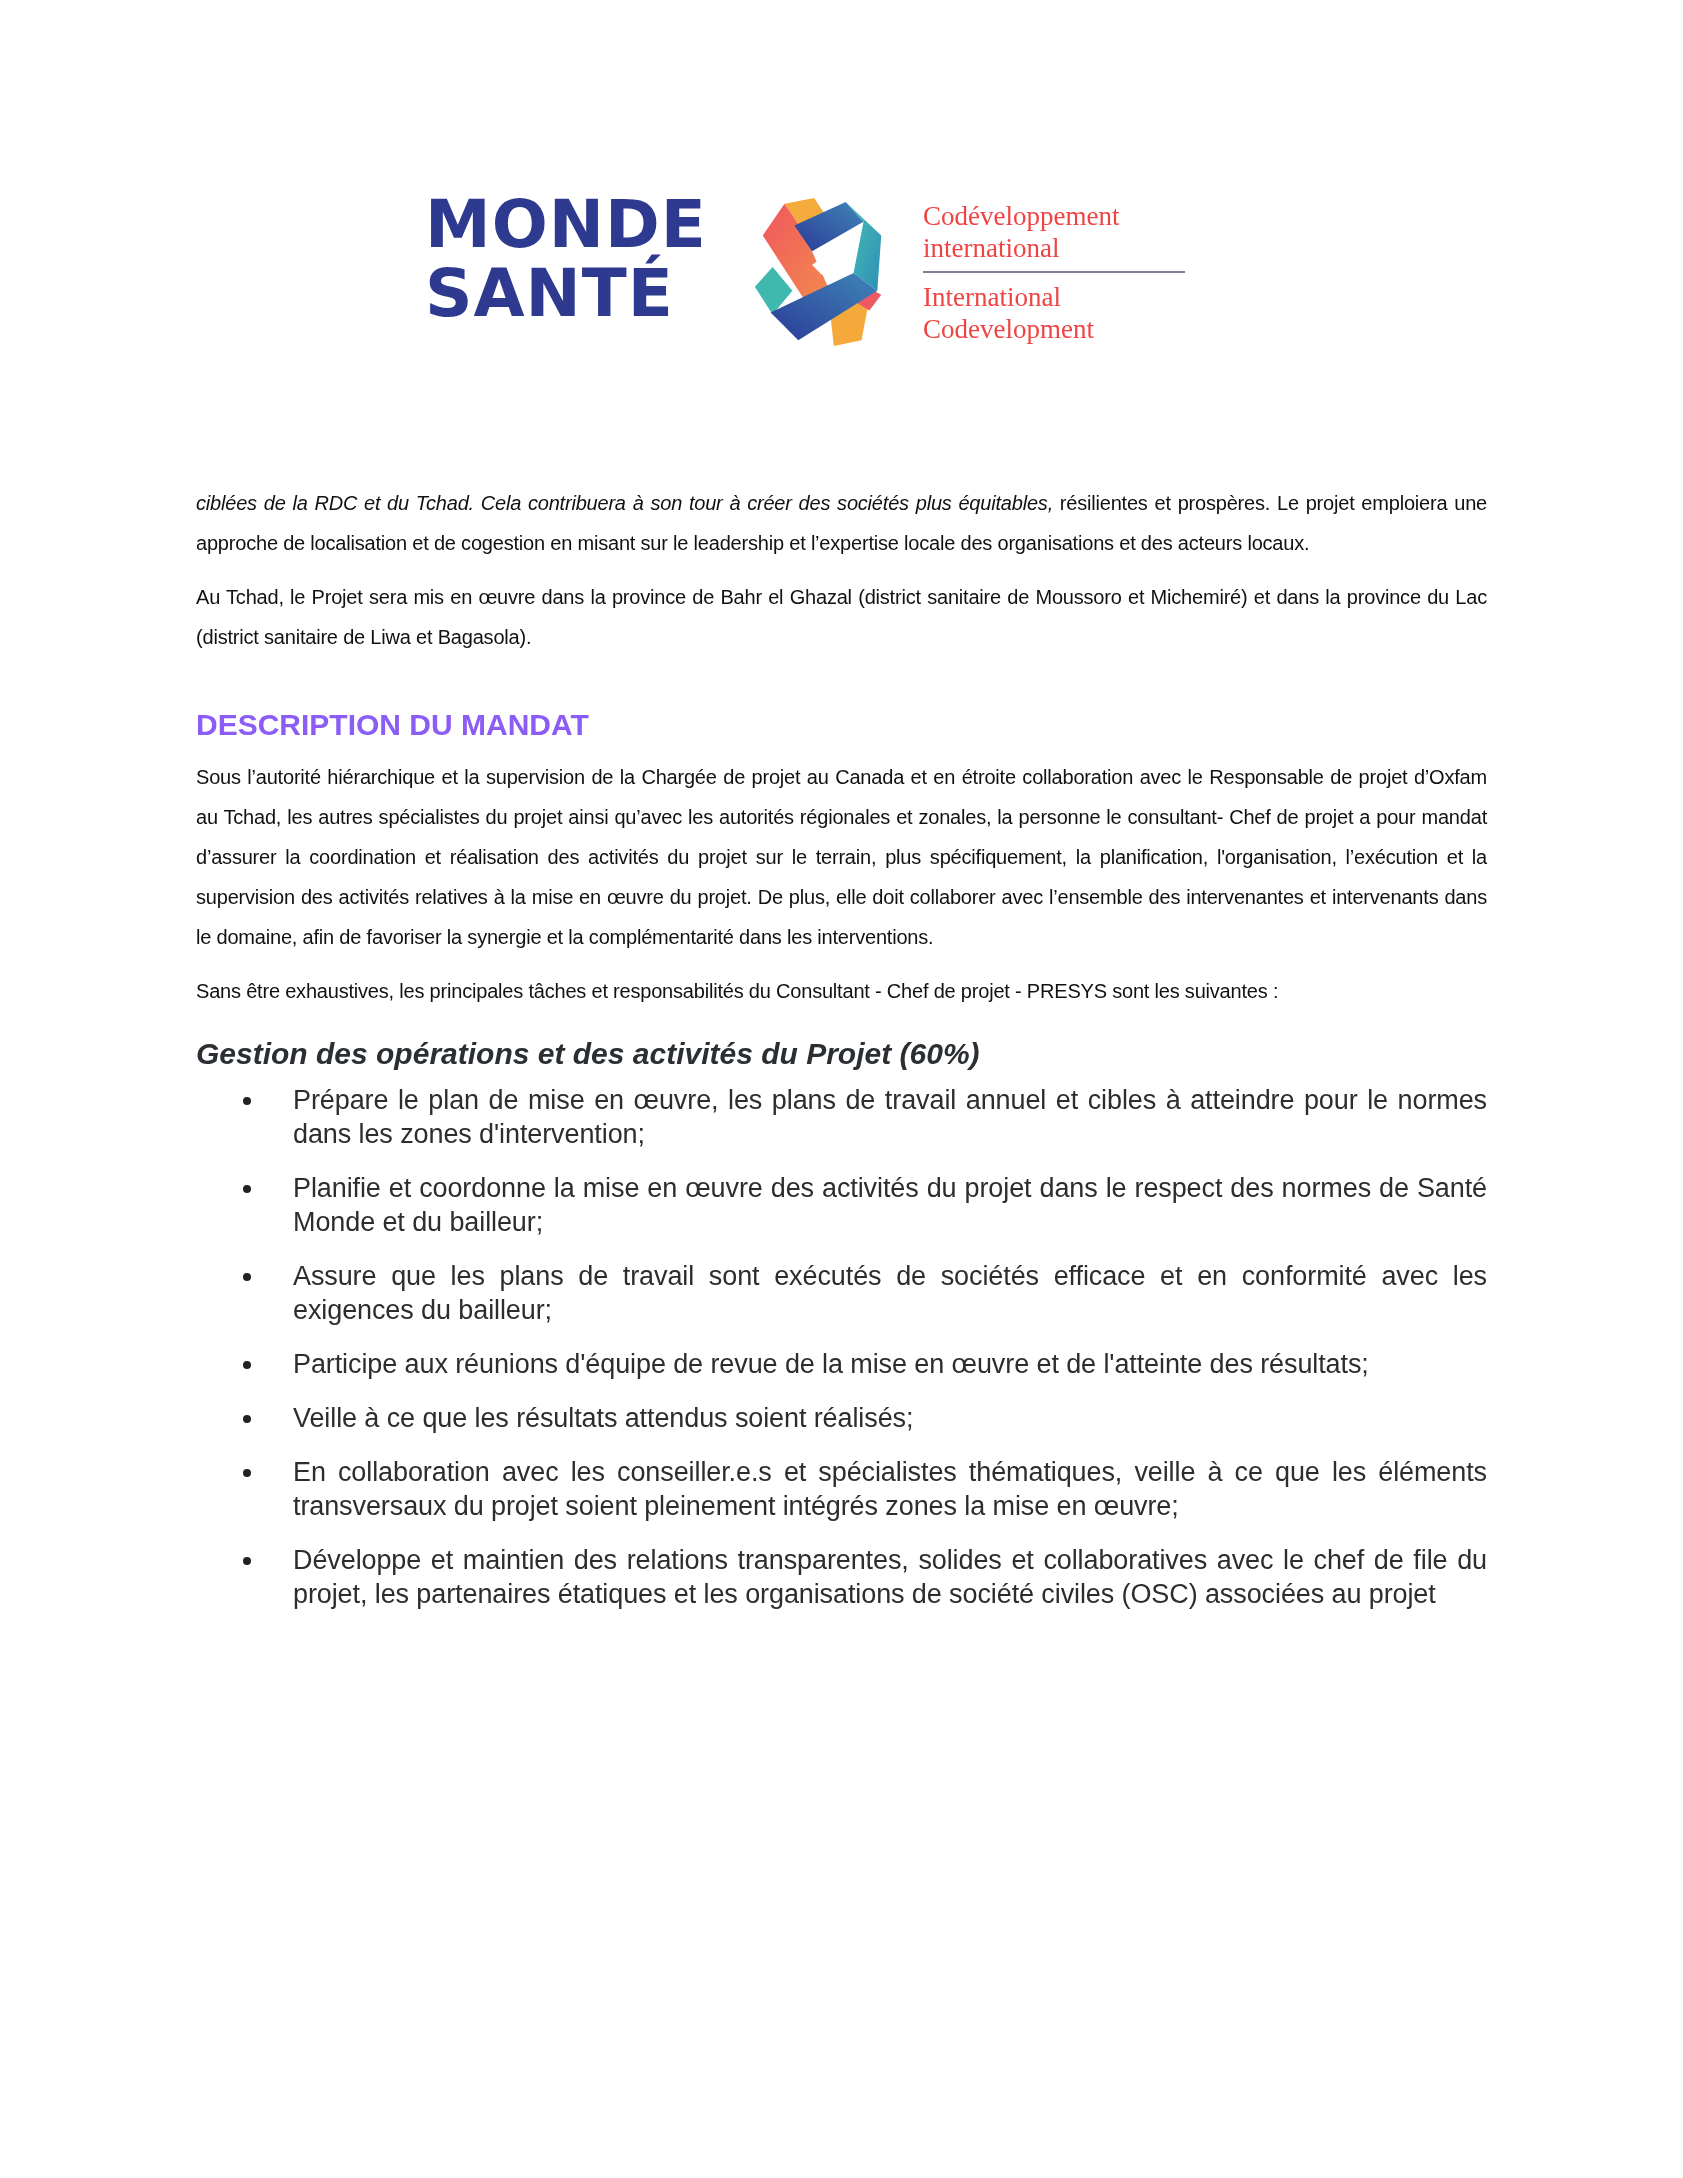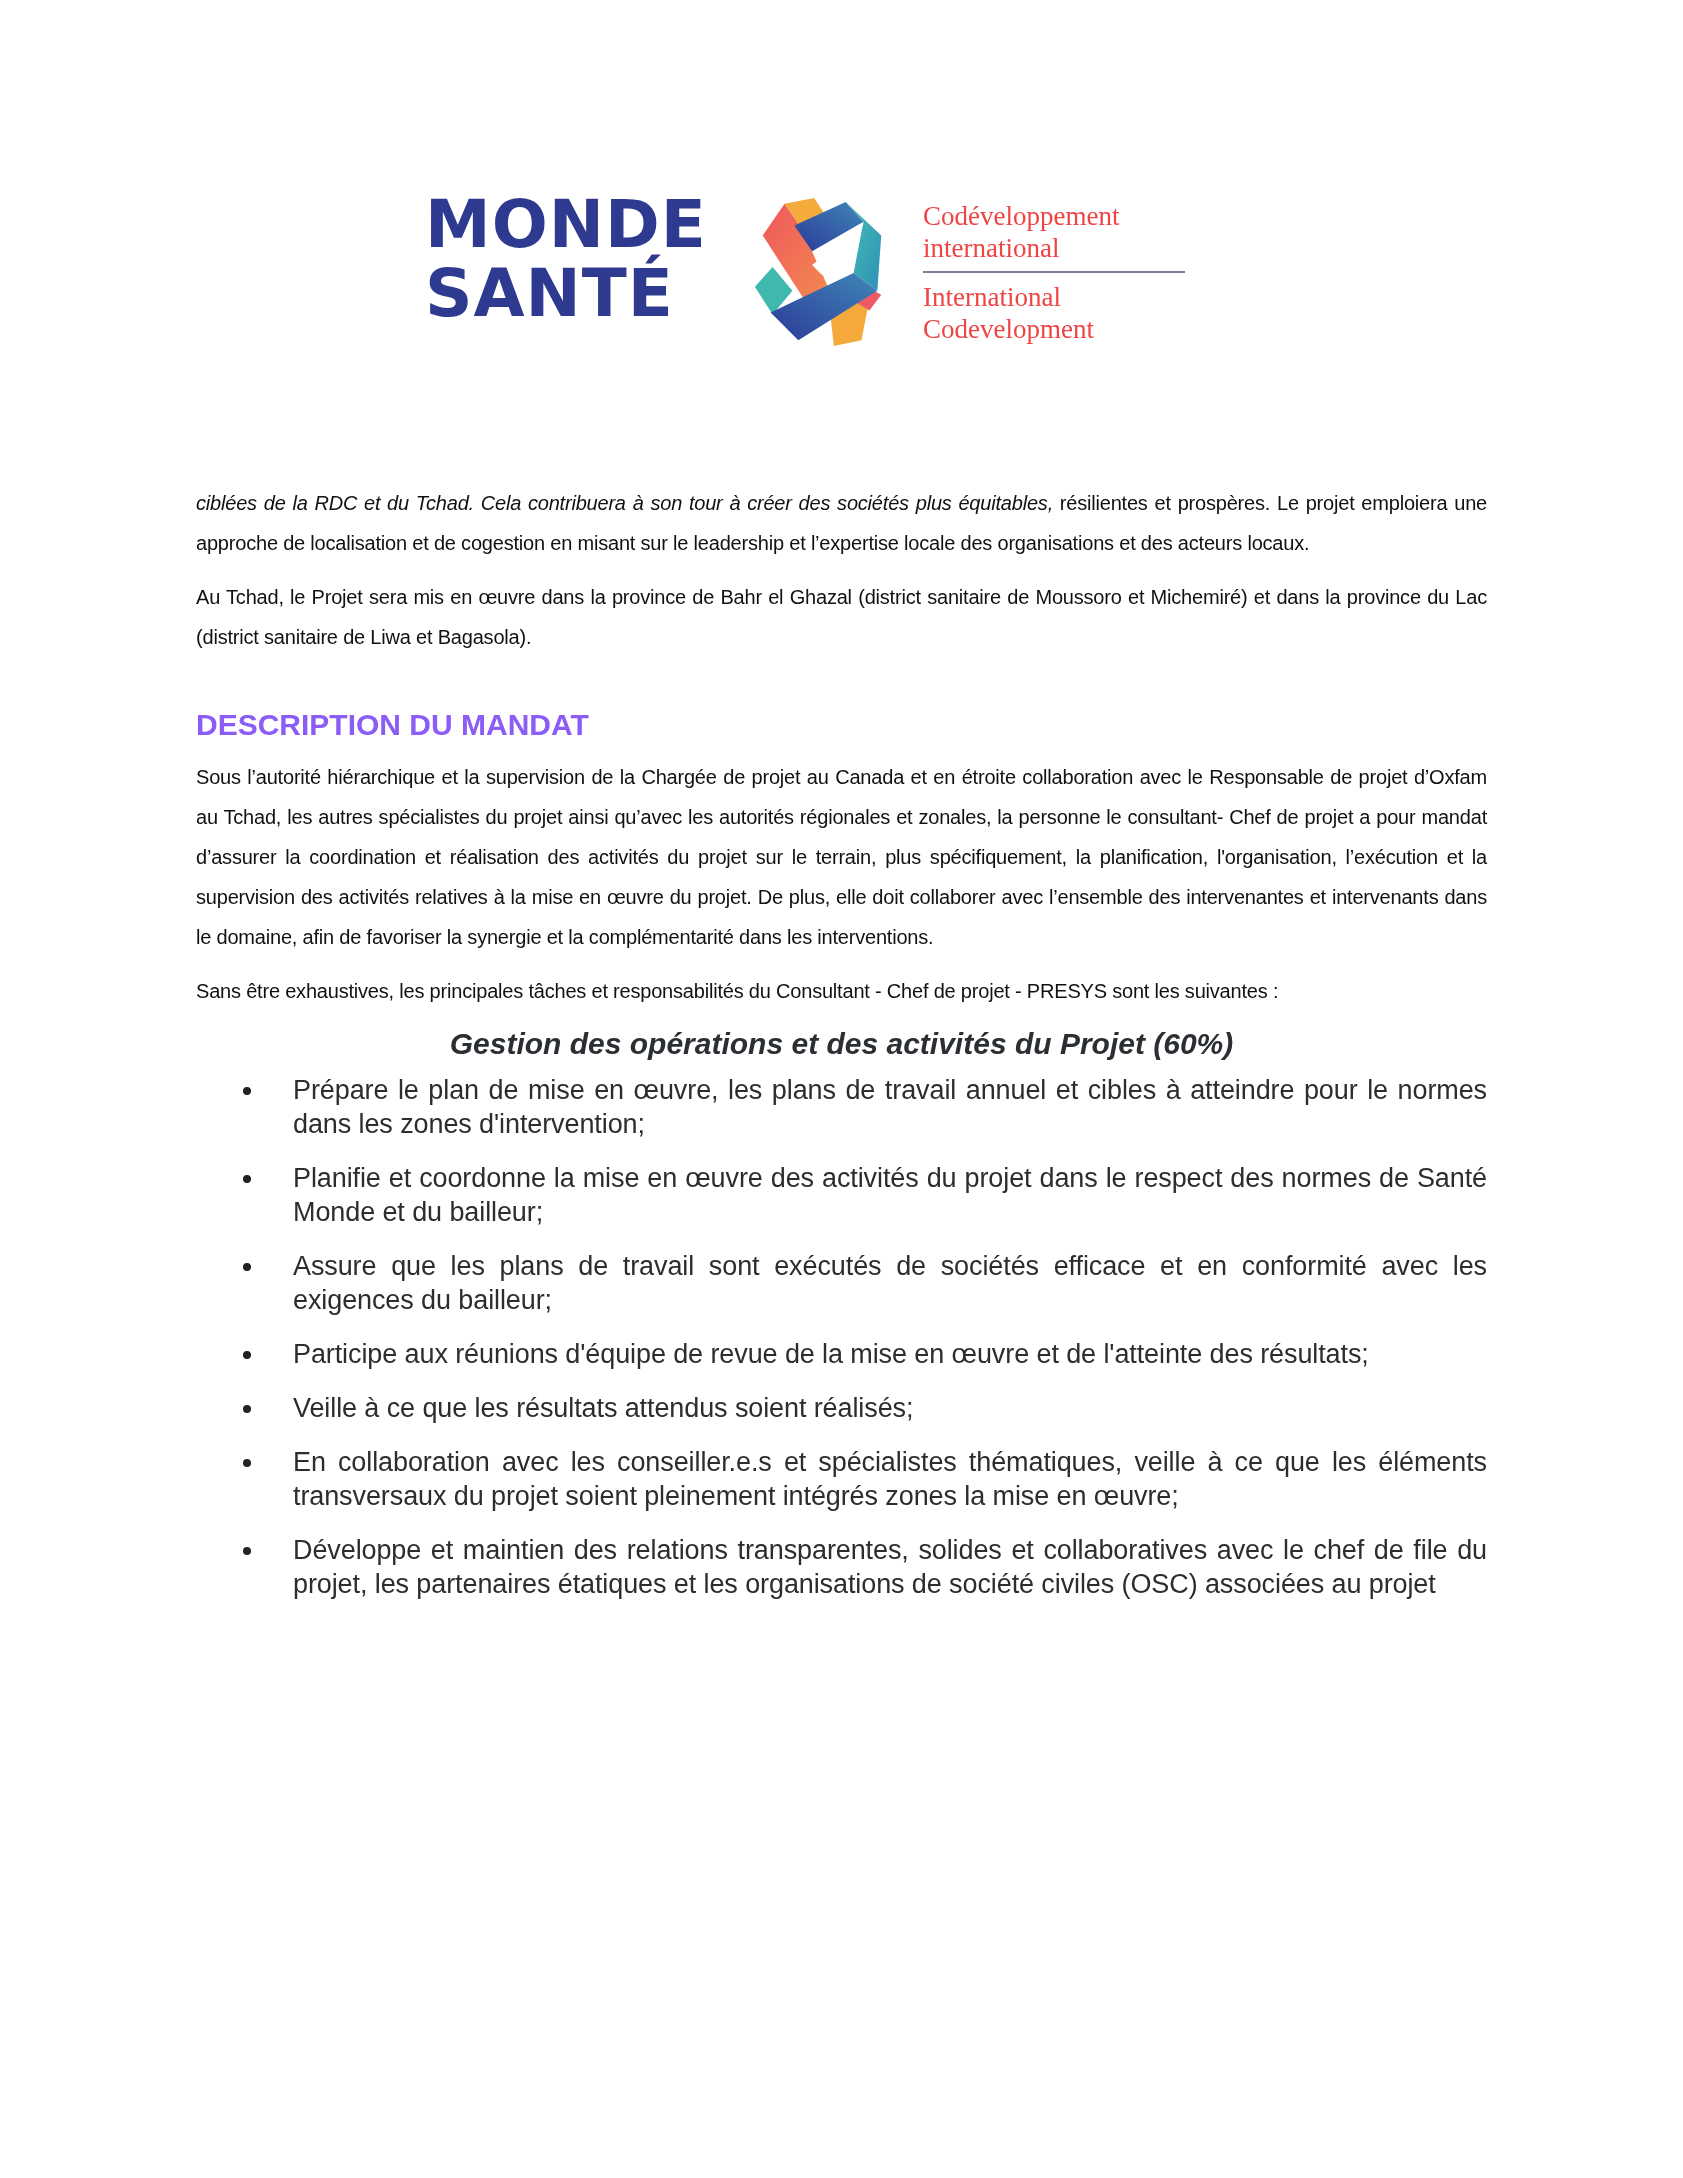--- a/index.html
+++ b/index.html
@@ -74,27 +74,26 @@
     }
     .para .ital { font-style: italic; }
     .section-title {
       margin: 50px 0 14px 0;
       font-size: 30px;
       line-height: 36px;
       font-weight: bold;
       color: #8b5cf6;
     }
     .sub-title {
-      margin: 14px 0 10px 0;
+      margin: 24px 0 10px 0;
       font-size: 30px;
       line-height: 38px;
       font-weight: bold;
       font-style: italic;
       color: #2b2f33;
-      text-align: center;
     }
     ul.bullets {
       list-style: none;
       margin: 0;
       padding: 0;
     }
     ul.bullets li {
       position: relative;
       padding-left: 97px;
       font-size: 27px;

